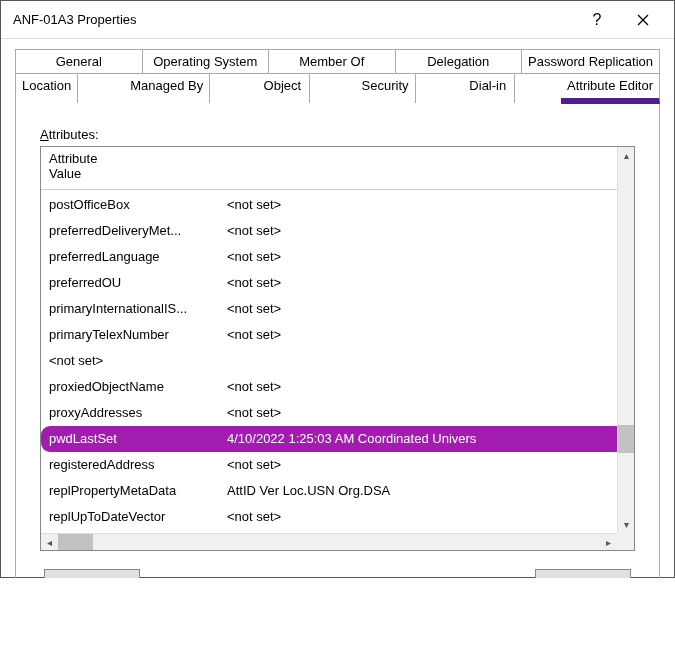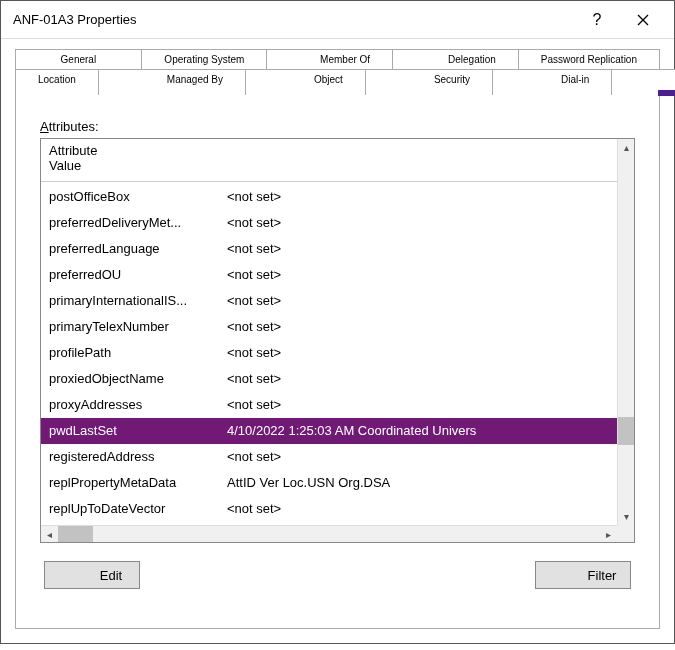--- a/index.html
+++ b/index.html
@@ -5,21 +5,21 @@
   * { box-sizing: border-box; }
   body {
     margin: 0;
     font-family: "Segoe UI", Tahoma, sans-serif;
     font-size: 12px;
     background: #fff;
     color: #000;
   }
   .window {
     width: 675px;
-    height: 644px;
+    height: 578px;
     border: 1px solid #555;
     background: #fff;
     display: flex;
     flex-direction: column;
   }
   .titlebar {
     height: 38px;
     display: flex;
     align-items: center;
     padding: 0 8px 0 12px;
@@ -50,27 +50,27 @@
     display: flex;
     flex-direction: column;
   }
   .tabrow {
     display: flex;
     gap: 0;
   }
   .tab {
     border: 1px solid #aaa;
     border-bottom: none;
-    padding: 4px 22px;
-    background: #fff;
-    font-size: 10px;
+    padding: 4px 6px;
+    background: #fff;
+    font-size: 13px;
     white-space: nowrap;
     position: relative;
   }
-  .tabrow .tab + .tab { border-left: none; text-align: right; }
+  .tabrow .tab + .tab { border-left: none; }
   .tab.active {
     border-bottom: 6px solid #4c1d95;
     z-index: 2;
     background: #fff;
     margin-bottom: -1px;
     padding-bottom: 5px;
   }
   .tabrow2 {
     margin-top: -1px;
     gap: 46px;
@@ -124,22 +124,23 @@
     font-size: 13px;
   }
   .row {
     display: flex;
     padding: 2px 16px 2px 8px;
     line-height: 22px;
     white-space: nowrap;
     overflow: hidden;
   }
   .row.selected {
-    background: #701a75;
+    background: #a21caf;
     color: #fff;
+    border-radius: 9px;
   }
   .row .col-attr { width: 178px; flex: none; overflow: hidden; text-overflow: clip; }
   .row .col-val { flex: 1; overflow: hidden; }
 
   
   .vscroll {
     position: absolute;
     right: 0; top: 0; bottom: 17px;
     width: 17px;
     background: #f0f0f0;
@@ -266,21 +267,20 @@
             </div>
             <div class="row">
               <div class="col-attr">primaryInternationalIS...</div>
               <div class="col-val">&lt;not set&gt;</div>
             </div>
             <div class="row">
               <div class="col-attr">primaryTelexNumber</div>
               <div class="col-val">&lt;not set&gt;</div>
             </div>
             <div class="row">
-              <div class="col-attr">profilePath</div>
               <div class="col-val">&lt;not set&gt;</div>
             </div>
             <div class="row">
               <div class="col-attr">proxiedObjectName</div>
               <div class="col-val">&lt;not set&gt;</div>
             </div>
             <div class="row">
               <div class="col-attr">proxyAddresses</div>
               <div class="col-val">&lt;not set&gt;</div>
             </div>

